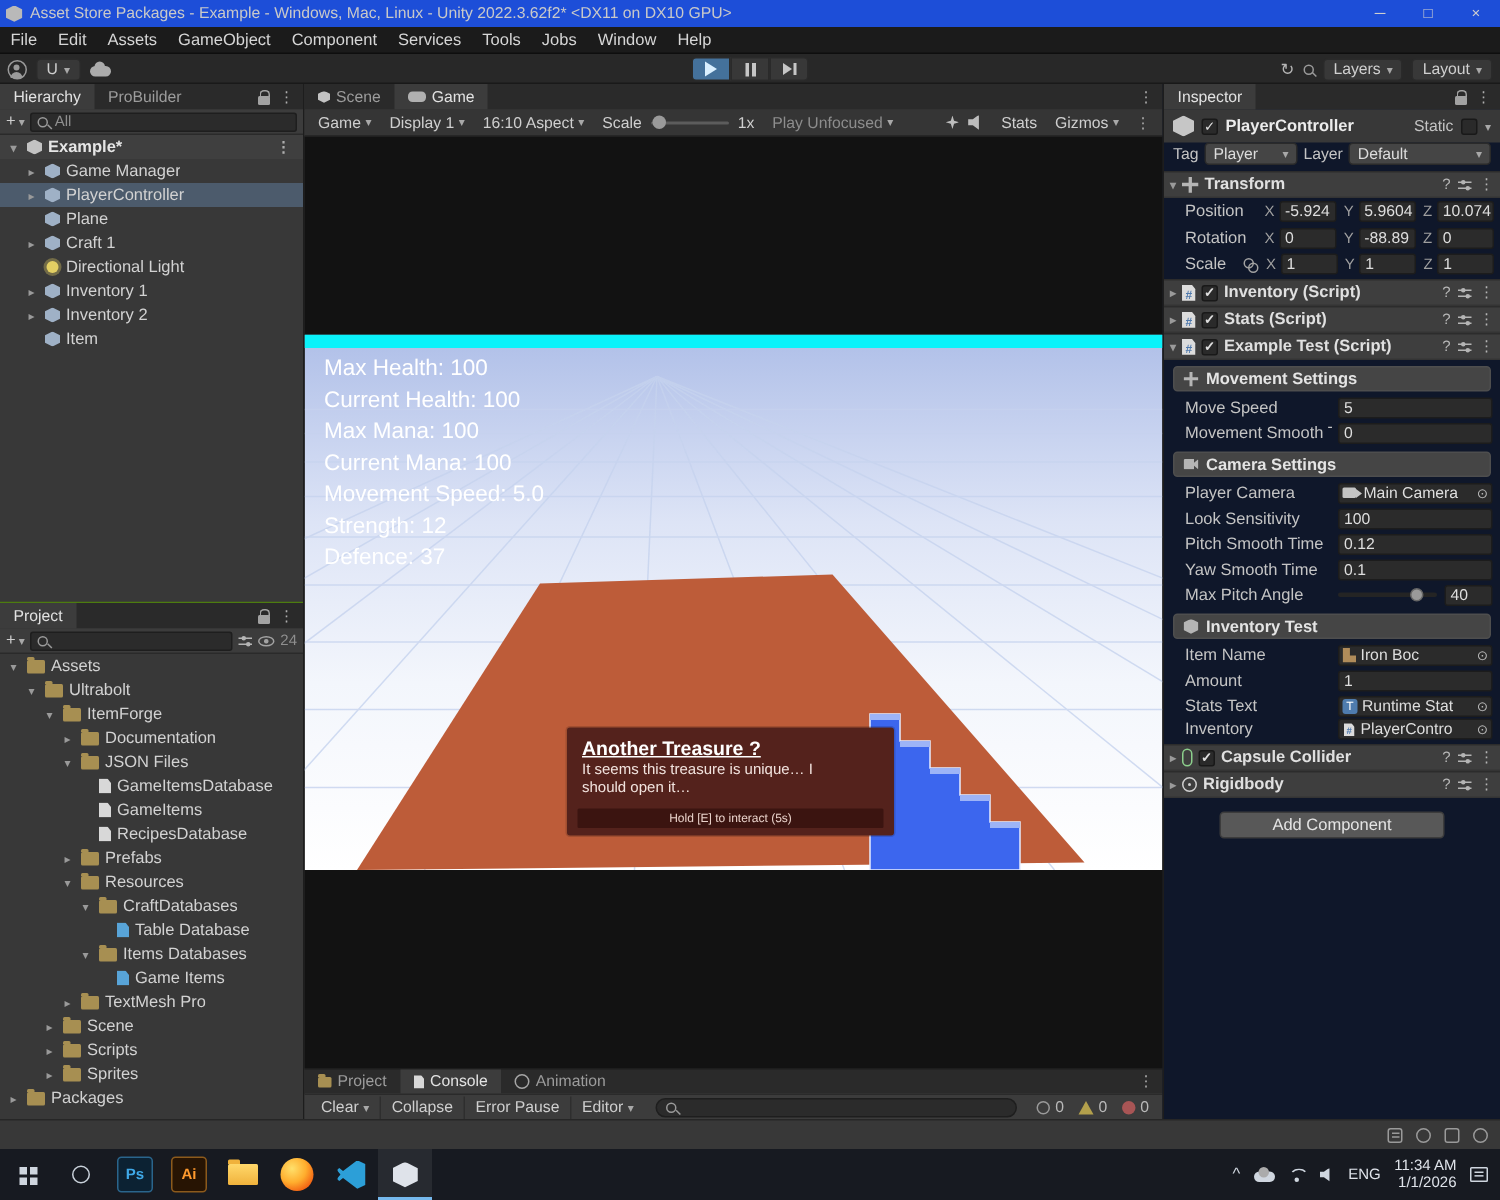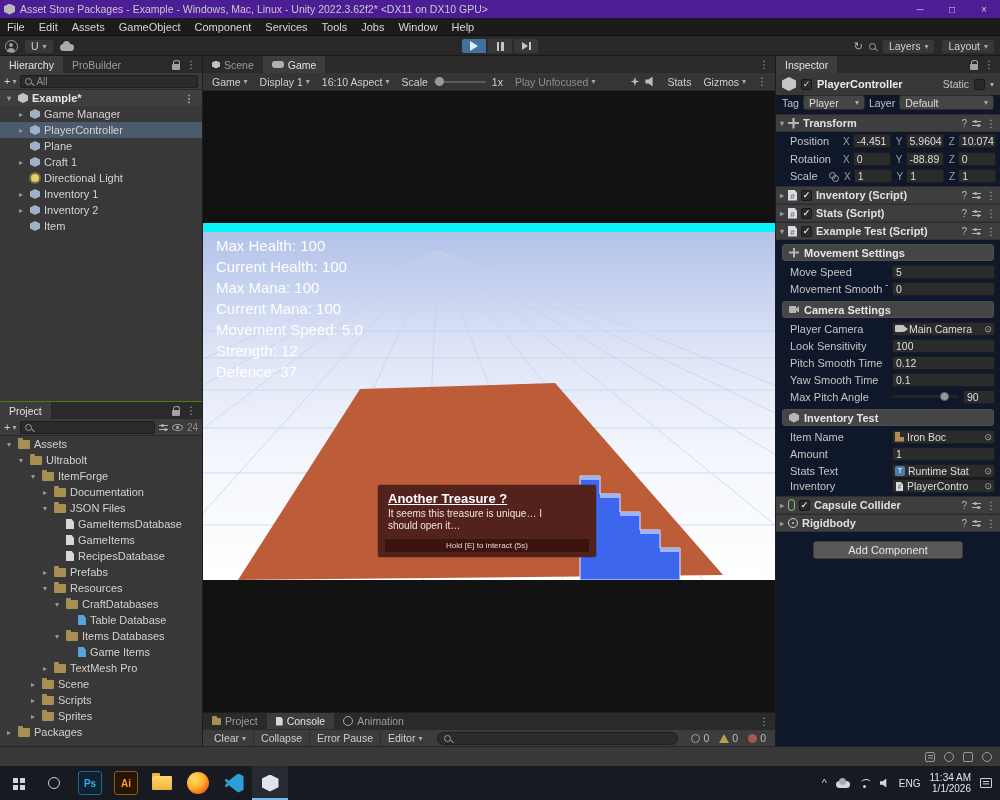--- a/index.html
+++ b/index.html
@@ -1,21 +1,21 @@
 <!DOCTYPE html>
 <html><head>
 <meta charset="utf-8">
 <style>
 *{box-sizing:border-box;margin:0;padding:0}
 html,body{width:1000px;height:800px;overflow:hidden}
 body{font-family:"Liberation Sans",sans-serif;font-size:11px;color:#d2d2d2;background:#000}
 .screen{width:1000px;height:800px;display:flex;flex-direction:column;background:#383838}
 
 
-.titlebar{height:18px;background:#4c1d95;display:flex;align-items:center;color:#c9c9c9;font-size:10.5px;flex:0 0 auto}
+.titlebar{height:18px;background:#1d4ed8;display:flex;align-items:center;color:#c9c9c9;font-size:10.5px;flex:0 0 auto}
 .ulogo{width:11px;height:11px;margin:0 5px 0 4px;background:#b9b9b9;clip-path:polygon(50% 0,100% 25%,100% 75%,50% 100%,0 75%,0 25%)}
 .title-text{white-space:nowrap;overflow:hidden}
 .win-btns{margin-left:auto;display:flex}
 .win-btn{width:32px;height:18px;display:flex;align-items:center;justify-content:center;color:#cfcfcf;font-size:10px}
 .menubar{height:18px;background:#1b1b1b;display:flex;align-items:center;color:#d6d6d6;border-bottom:1px solid #0e0e0e;flex:0 0 auto}
 .menu-item{padding:0 7px;height:18px;display:flex;align-items:center}
 .unity-toolbar{height:20px;background:#282828;position:relative;flex:0 0 auto;border-bottom:1px solid #191919}
 .tb-left{position:absolute;left:5px;top:0;height:20px;display:flex;align-items:center;gap:6px}
 .tb-right{position:absolute;right:5px;top:0;height:20px;display:flex;align-items:center;gap:6px}
 .tb-center{position:absolute;left:50%;top:2px;transform:translateX(-50%);display:flex}
@@ -638,21 +638,21 @@
         <span>Transform</span>
         <span class="hicons">
             <span>?</span>
             <span class="slid-ico"></span>
             <span>⋮</span>
           </span>
       </div>
       <div class="vrow">
         <span class="vl">Position</span>
         <span class="axis">X</span>
-          <span class="nfield">-4.451</span>
+          <span class="nfield">-5.924</span>
         <span class="axis">Y</span>
           <span class="nfield">5.9604</span>
         <span class="axis">Z</span>
           <span class="nfield">10.074</span>
       </div>
       <div class="vrow">
         <span class="vl">Rotation</span>
         <span class="axis">X</span>
           <span class="nfield">0</span>
         <span class="axis">Y</span>
@@ -742,21 +742,21 @@
       <div class="frow">
           <span class="fl">Yaw Smooth Time</span>
           <span class="nfield">0.1</span>
         </div>
       <div class="frow">
           <span class="fl">Max Pitch Angle</span>
         <span class="srow">
             <span class="strack">
               <span class="sthumb"></span>
             </span>
-            <span class="nfield small">90</span>
+            <span class="nfield small">40</span>
           </span>
         </div>
 
       <div class="sect-head">
           <span class="secico box"></span>
           <span>Inventory Test</span>
         </div>
       <div class="frow">
           <span class="fl">Item Name</span>
         <span class="ofield">

